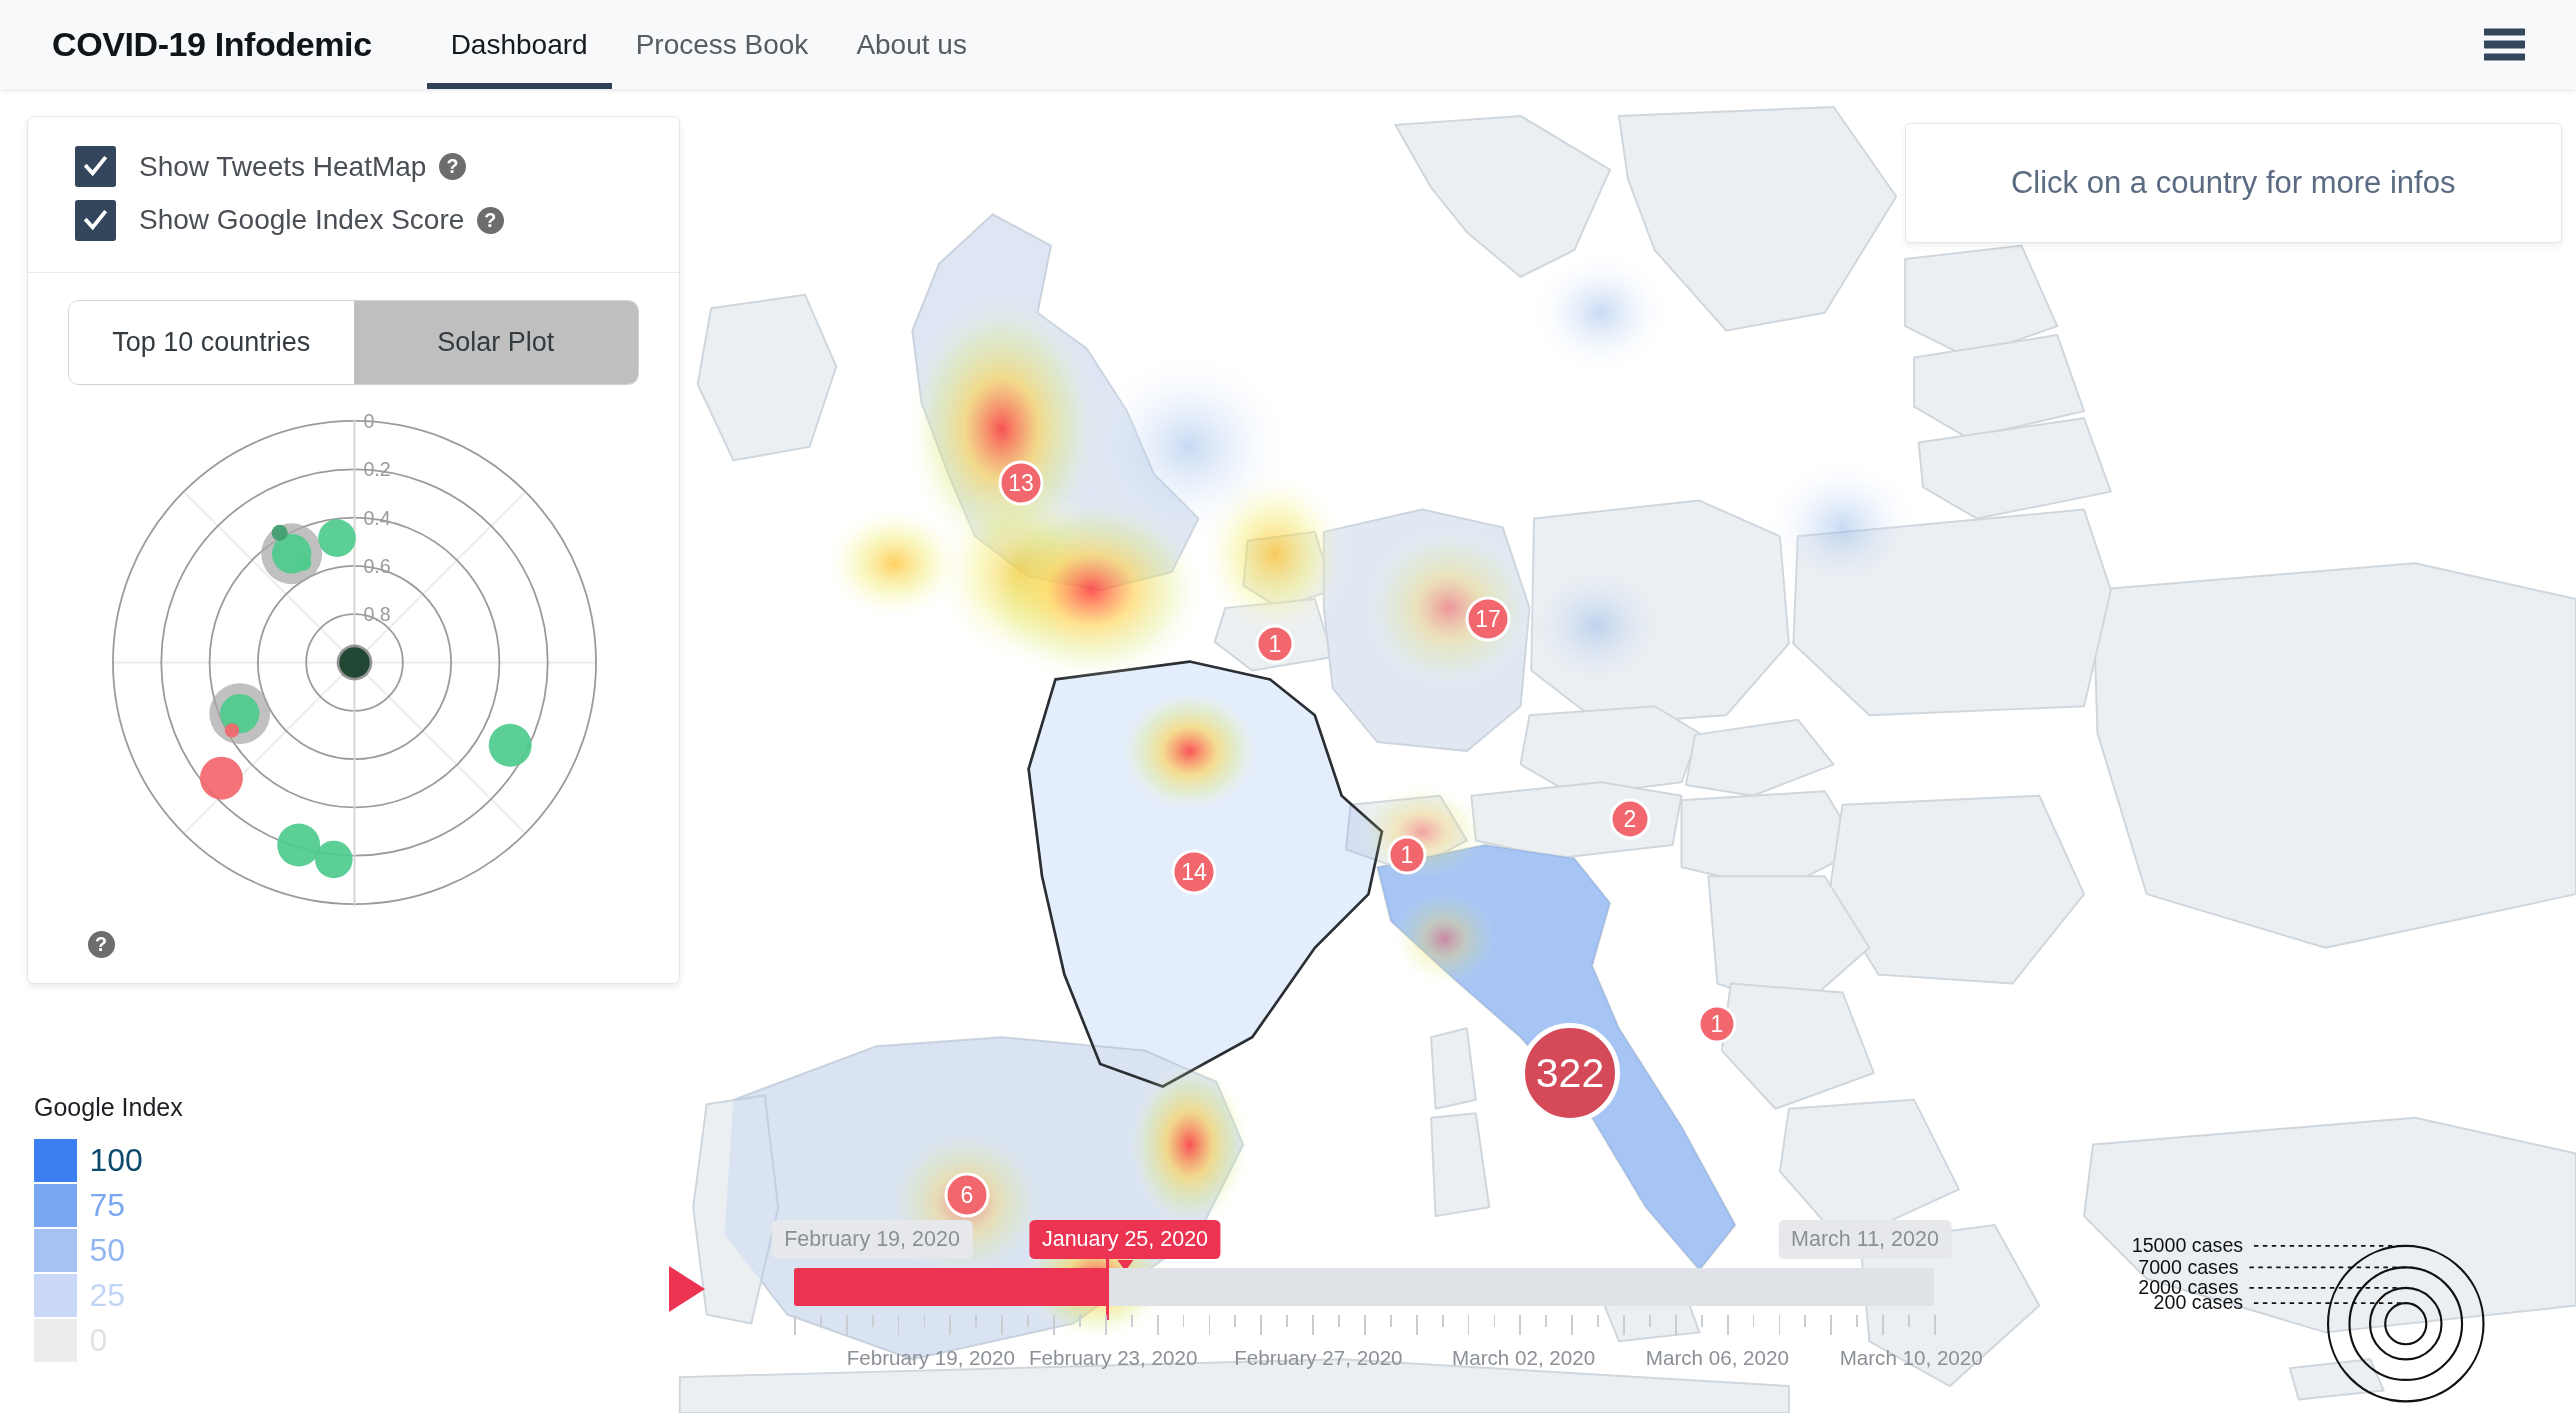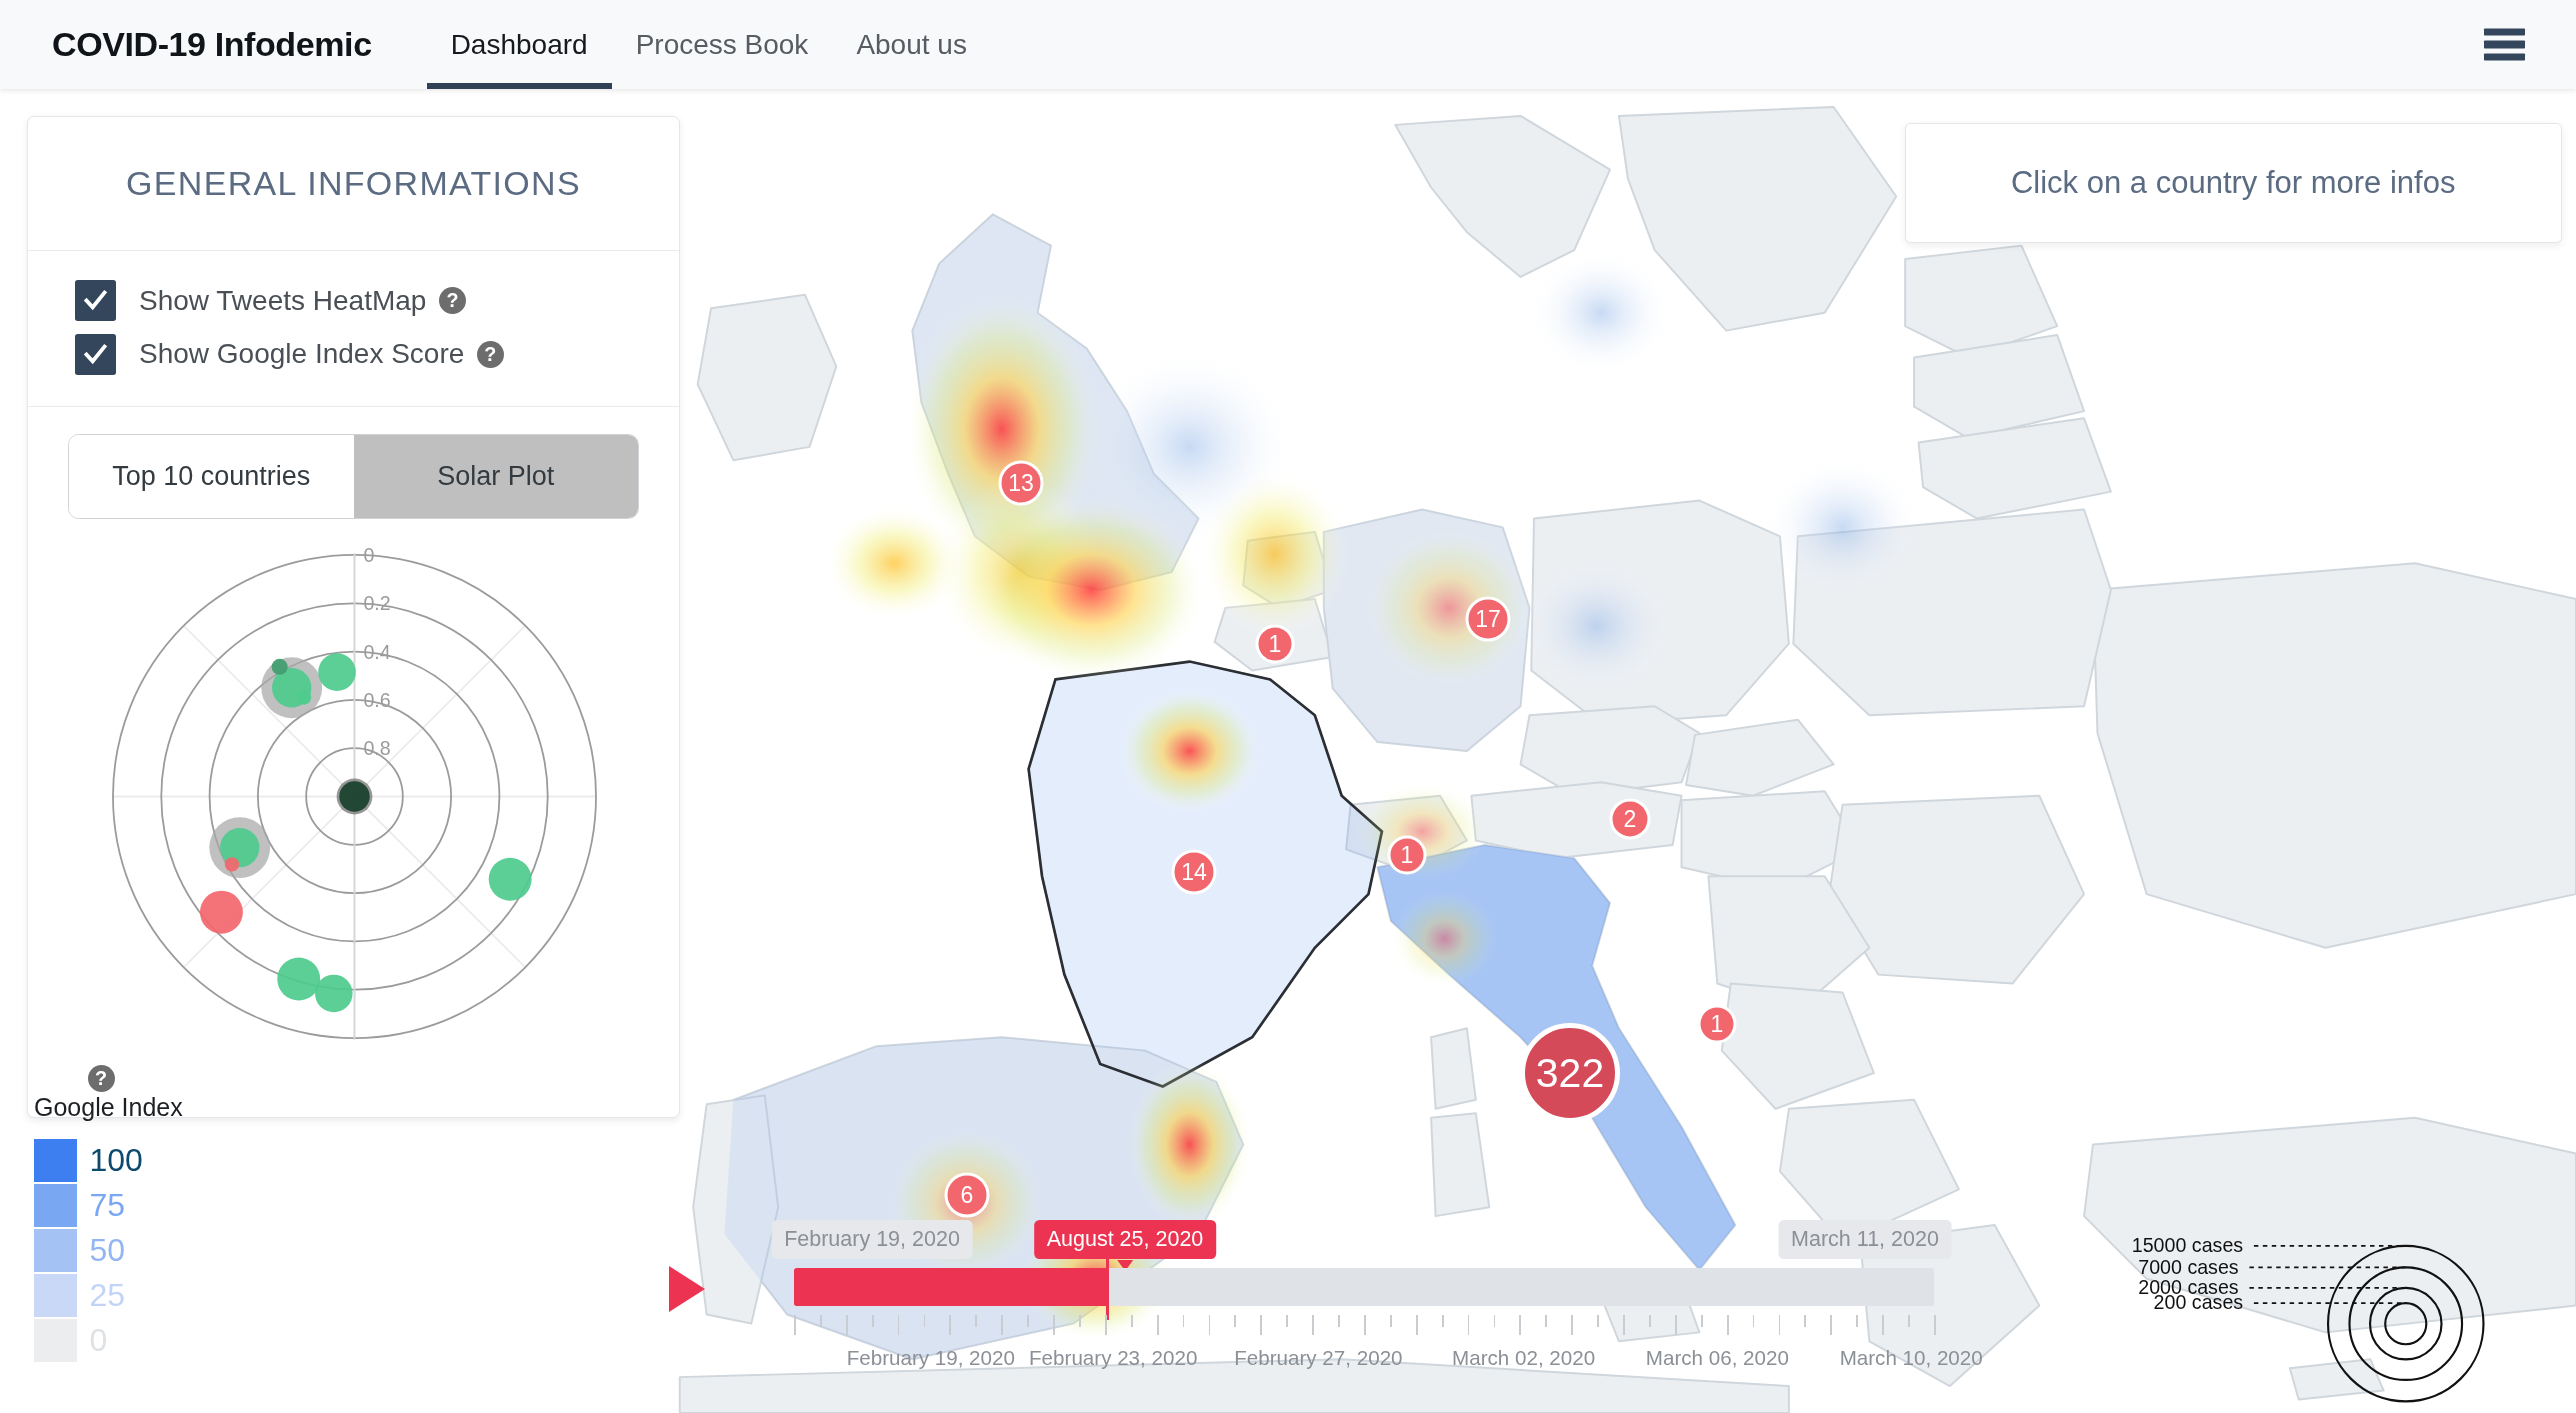--- a/index.html
+++ b/index.html
@@ -343,23 +343,20 @@
     <div class="bubble" style="left:967px;top:1106px;width:45px;height:45px">
         <span>6</span>
       </div>
   </div>
 
   <div class="hint-box">
     <div class="hint-text">Click on a country for more infos</div>
   </div>
 
   <div class="panel">
-    <div class="panel-head">
-      <div class="panel-title">GENERAL INFORMATIONS</div>
-    </div>
 
     <div class="panel-body">
       <div class="check-row">
         <div class="cbox">
           <svg viewBox="0 0 24 24">
             <path d="M4 12 L9.5 18 L20 5" fill="none" stroke="#ffffff" stroke-width="3.4" stroke-linecap="square" stroke-linejoin="miter"></path>
           </svg>
         </div>
         <div class="check-label">Show Tweets HeatMap</div>
         <div class="qmark">?</div>
@@ -484,21 +481,21 @@
       <text x="218" y="120">15000 cases</text>
       <text x="213" y="144">7000 cases</text>
       <text x="213" y="167">2000 cases</text>
       <text x="218" y="184">200 cases</text>
     </g>
   </svg>
 
   <div class="timeline">
     <div class="play-btn"></div>
     <div class="badge gray" style="left:872px;top:5.4px">February 19, 2020</div>
-    <div class="badge red" style="left:1125px;top:5.4px">August 25, 2020</div>
+    <div class="badge red" style="left:1125px;top:5.4px">January 25, 2020</div>
     <div class="badge gray" style="left:1865px;top:5.4px">March 11, 2020</div>
     <div class="track">
       <div class="track-fill" id="track-fill" style="width: 27.5%;"></div>
       <div class="handle-line" id="handle-line" style="left: calc(27.5% - 1.8px);"></div>
     </div>
     <div class="ticks" id="ticks">
         <div class="tick" style="left: 0%; height: 19.7px;"></div>
         <div class="tick" style="left: 2.27273%; height: 11.6px;"></div>
         <div class="tick" style="left: 4.54545%; height: 19.7px;"></div>
         <div class="tick" style="left: 6.81818%; height: 11.6px;"></div>

